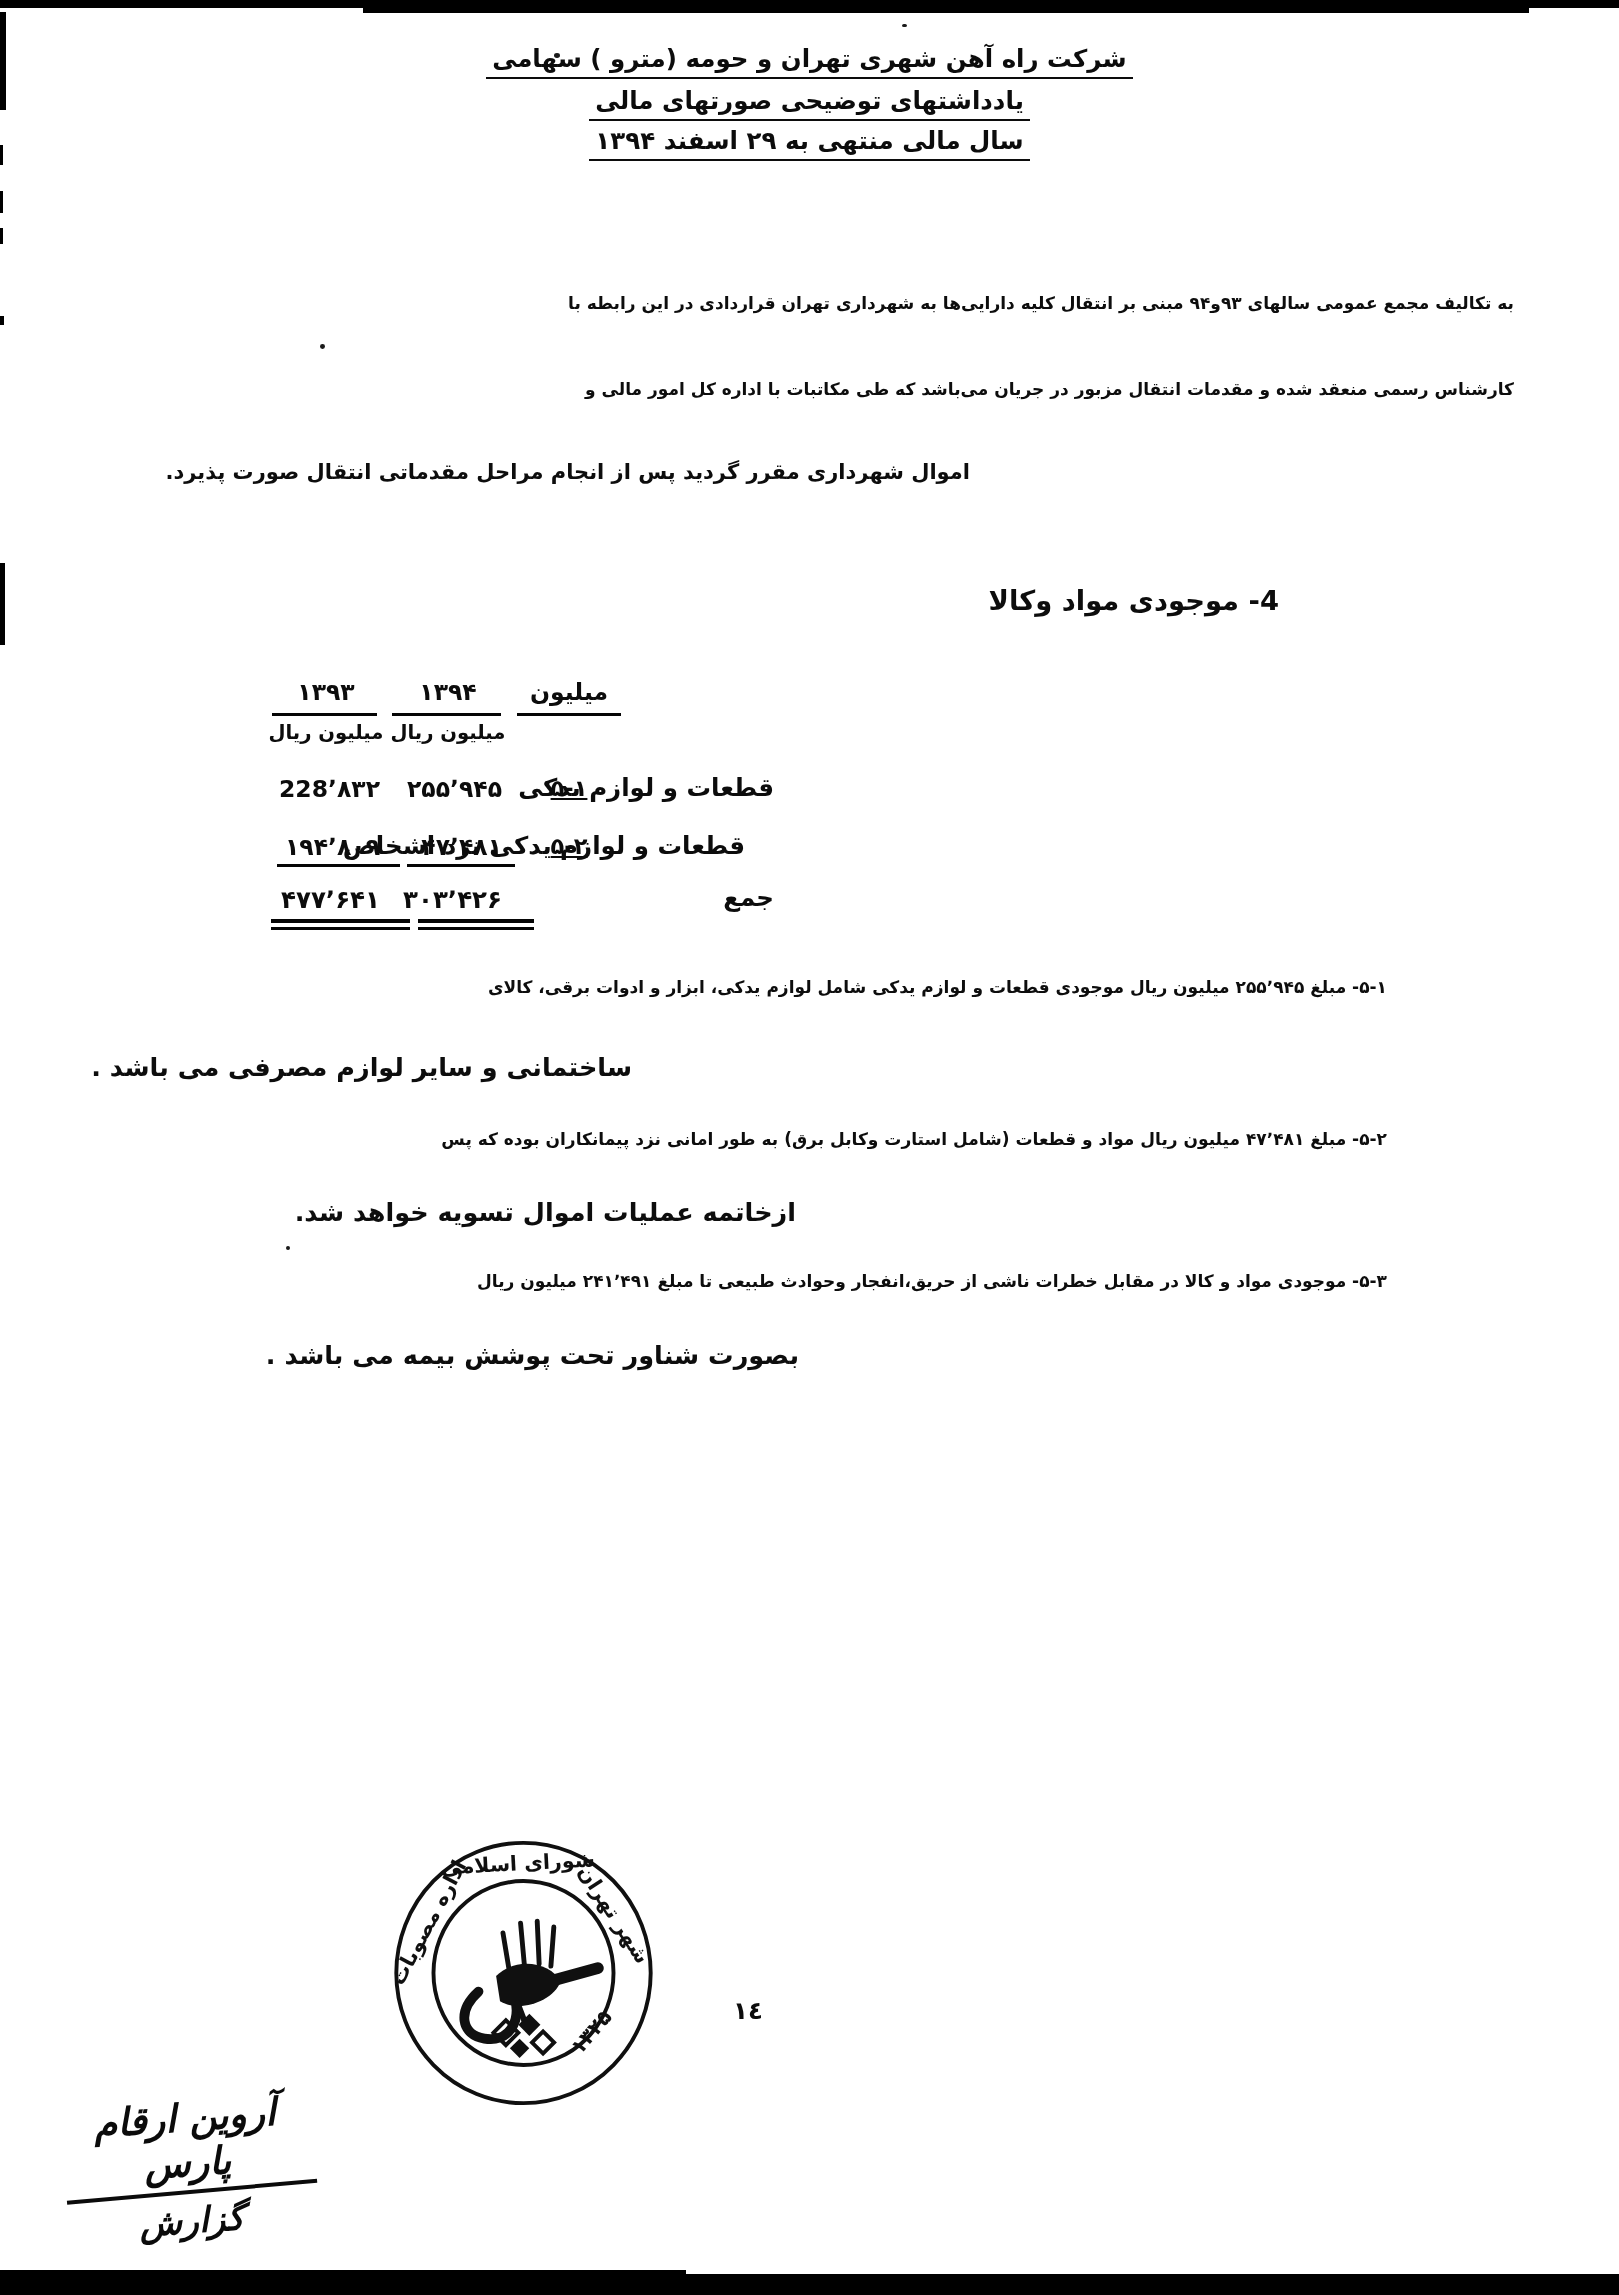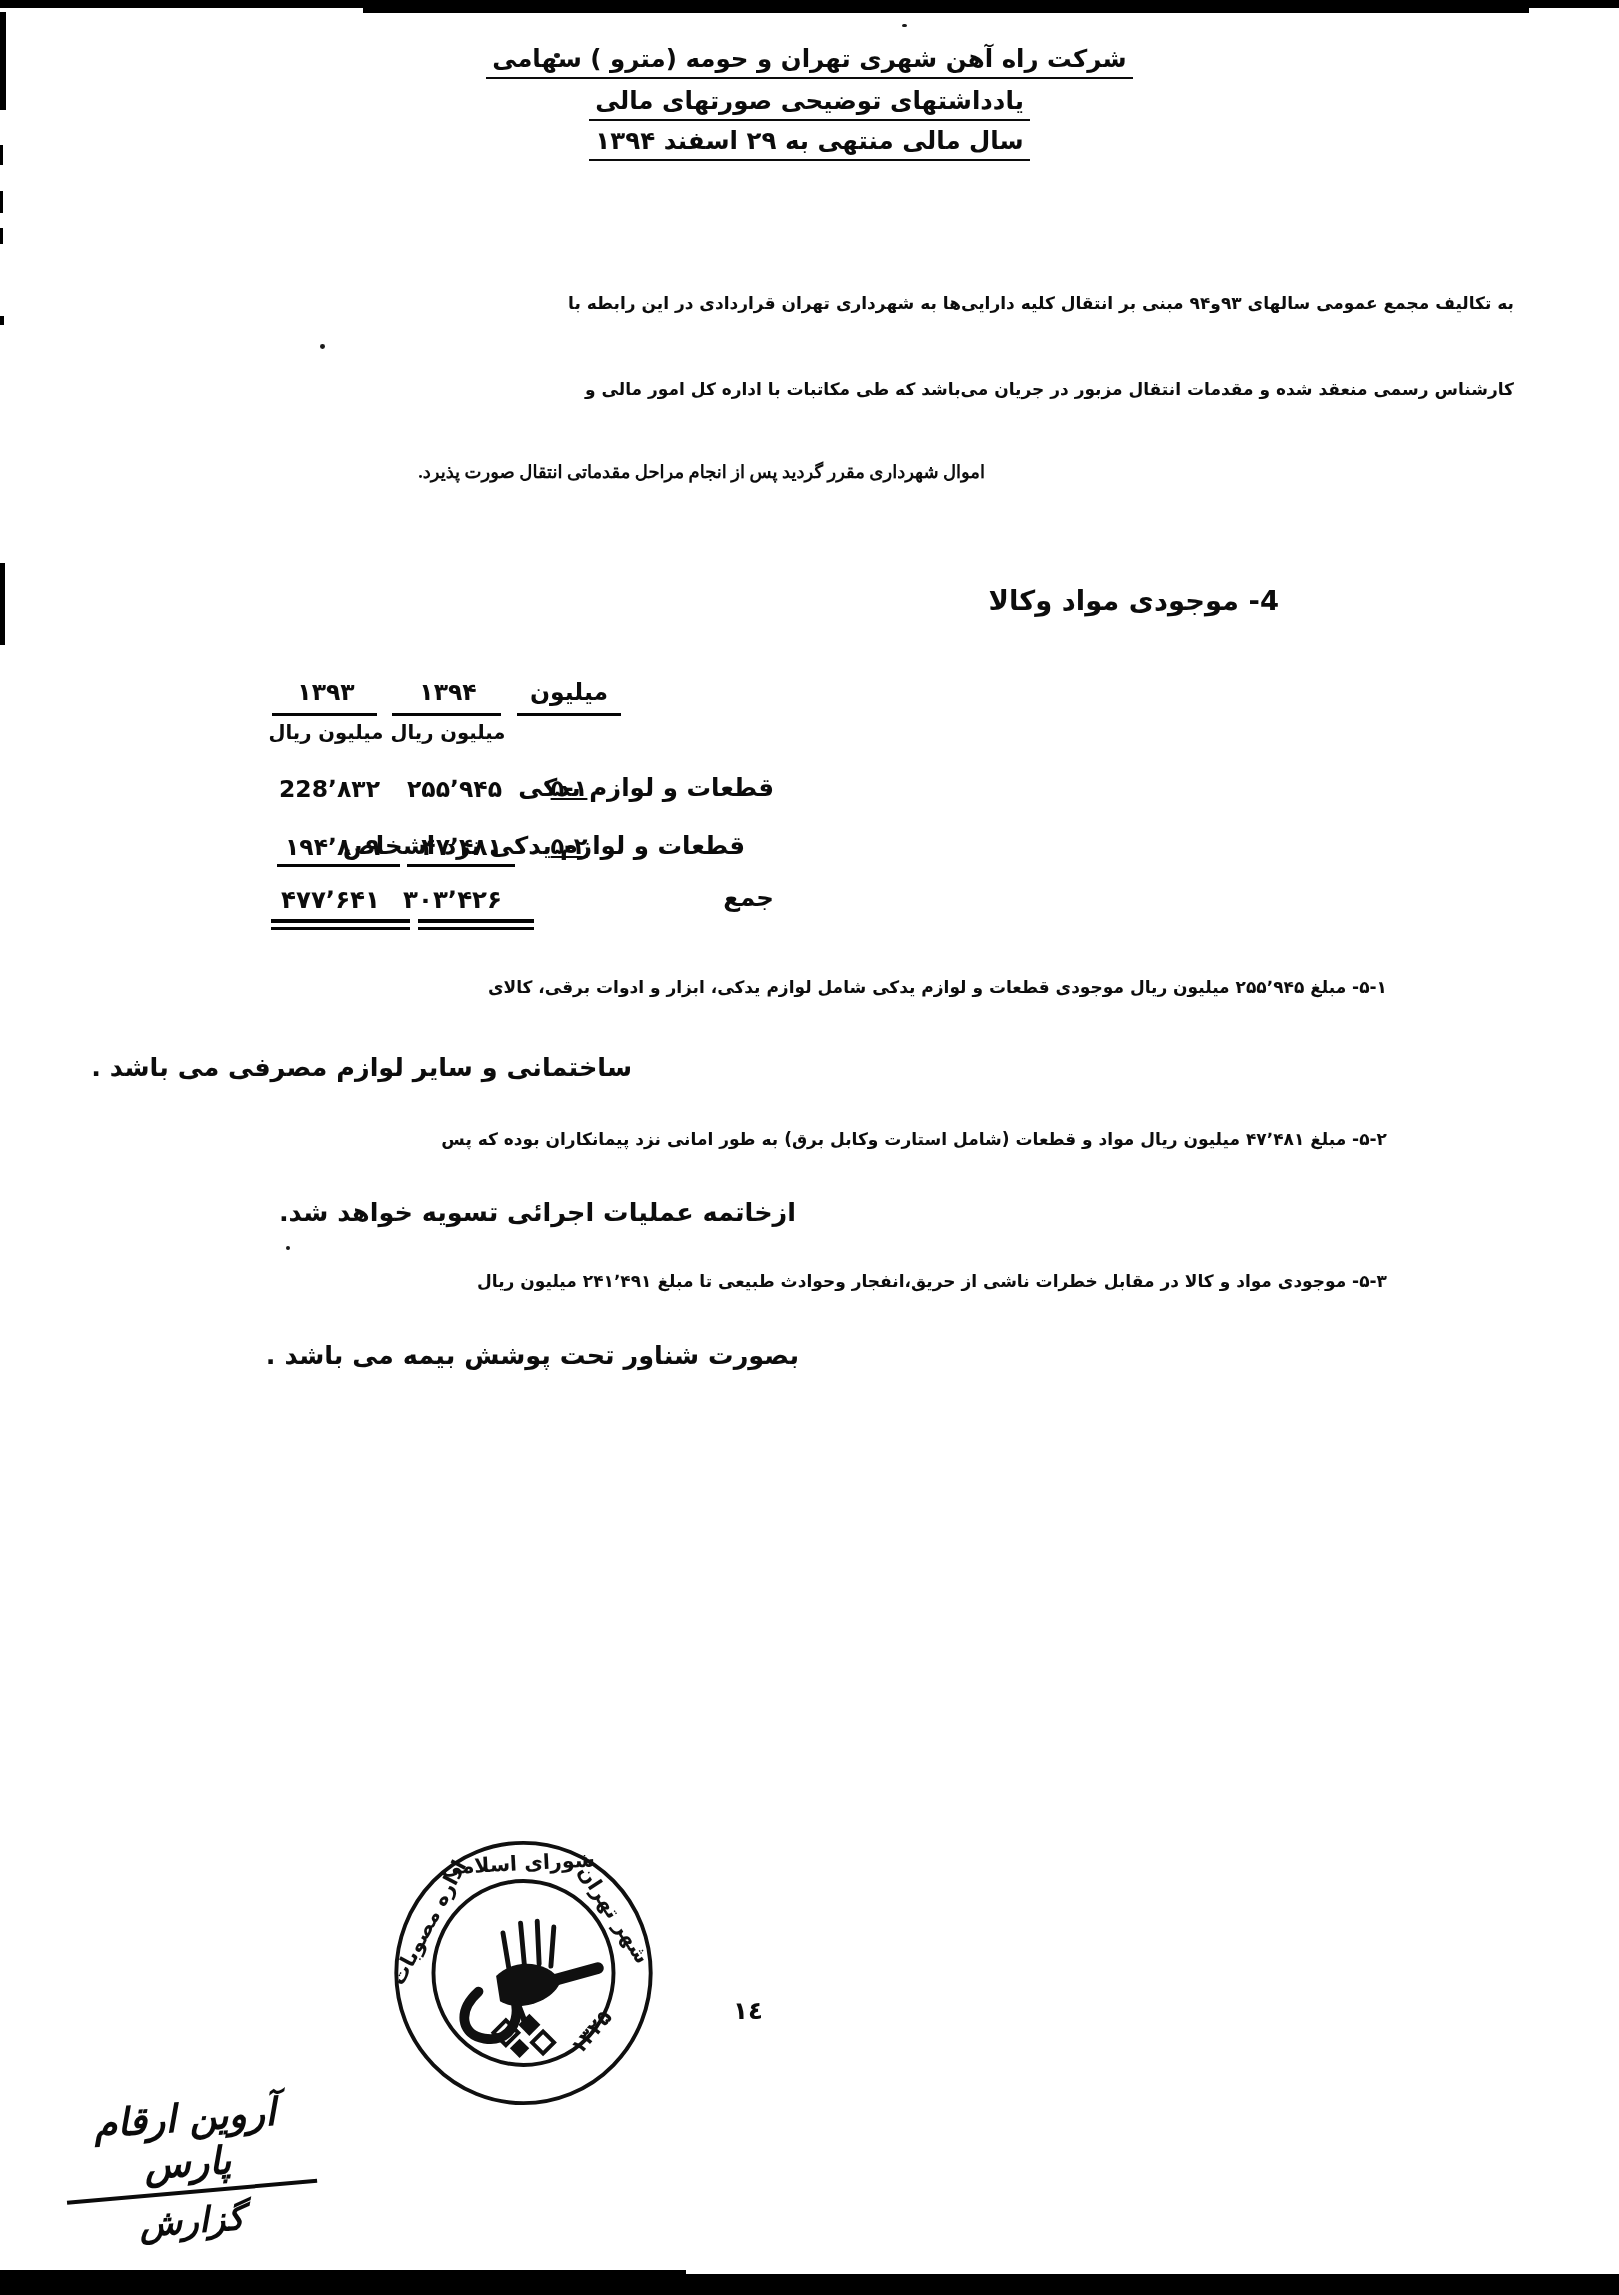--- a/index.html
+++ b/index.html
@@ -69,21 +69,21 @@
 </div>
 <div class="hdr-line" style="top:86px;">
   <span>یادداشتهای توضیحی صورتهای مالی</span>
 </div>
 <div class="hdr-line" style="top:126px;">
   <span>سال مالی منتهی به ۲۹ اسفند ۱۳۹۴</span>
 </div>
 
 <div class="rtl-just" style="top:287px;right:105px;width:1378px;">به تکالیف مجمع عمومی سالهای ۹۳و۹۴ مبنی بر انتقال کلیه دارایی‌ها به شهرداری تهران قراردادی در این رابطه با</div>
 <div class="rtl-just" style="top:373px;right:105px;width:1378px;">کارشناس رسمی منعقد شده و مقدمات انتقال مزبور در جریان می‌باشد که طی مکاتبات با اداره کل امور مالی و</div>
-<div class="rtl-line" style="top:456px;right:634px;font-size:18px;font-family:Liberation Serif, serif;">اموال شهرداری مقرر گردید پس از انجام مراحل مقدماتی انتقال صورت پذیرد.</div>
+<div class="rtl-line" style="top:456px;right:649px;font-size:21px;">اموال شهرداری مقرر گردید پس از انجام مراحل مقدماتی انتقال صورت پذیرد.</div>
 
 <div class="rtl-line sec-title" style="top:584px;right:340px;">4- موجودی مواد وکالا</div>
 
 <div class="t-head" style="top:678px;left:510px;width:118px;">میلیون</div>
 <div class="t-head" style="top:678px;left:390px;width:116px;">۱۳۹۴</div>
 <div class="t-head" style="top:678px;left:268px;width:116px;">۱۳۹۳</div>
 
 <div class="rule" style="top:713px;left:517px;width:104px;"></div>
 <div class="rule" style="top:713px;left:392px;width:109px;"></div>
 <div class="rule" style="top:713px;left:272px;width:105px;"></div>
@@ -110,21 +110,21 @@
 
 <div class="rule" style="top:919px;left:271px;width:139px;height:3.9px;"></div>
 <div class="rule" style="top:927px;left:271px;width:139px;"></div>
 <div class="rule" style="top:919px;left:418px;width:116px;height:3.9px;"></div>
 <div class="rule" style="top:927px;left:418px;width:116px;"></div>
 
 <div class="rtl-just" style="top:971px;right:232px;width:1252px;">۵-۱- مبلغ ۲۵۵٬۹۴۵ میلیون ریال موجودی قطعات و لوازم یدکی شامل لوازم یدکی، ابزار و ادوات برقی، کالای</div>
 <div class="rtl-line" style="top:1051px;right:987px;">ساختمانی و سایر لوازم مصرفی می باشد .</div>
 
 <div class="rtl-just" style="top:1123px;right:232px;width:1252px;">۵-۲- مبلغ ۴۷٬۴۸۱ میلیون ریال مواد و قطعات (شامل استارت وکابل برق) به طور امانی نزد پیمانکاران بوده که پس</div>
-<div class="rtl-line" style="top:1196px;right:823px;">ازخاتمه عملیات اجرائی  تسویه خواهد شد.</div>
+<div class="rtl-line" style="top:1196px;right:823px;">ازخاتمه عملیات اموال  تسویه خواهد شد.</div>
 
 <div class="rtl-just" style="top:1265px;right:232px;width:1252px;">۵-۳- موجودی مواد و کالا در مقابل خطرات ناشی از حریق،انفجار وحوادث طبیعی تا مبلغ ۲۴۱٬۴۹۱ میلیون ریال</div>
 <div class="rtl-line" style="top:1339px;right:820px;">بصورت شناور تحت پوشش بیمه می باشد .</div>
 
 <div class="seal-wrap">
   <svg width="267" height="272" viewBox="0 0 272 278">
     <ellipse cx="136" cy="139" rx="130" ry="133" fill="none" stroke="#101010" stroke-width="4"></ellipse>
     <ellipse cx="136" cy="139" rx="92" ry="94" fill="none" stroke="#101010" stroke-width="4"></ellipse>
 
     <g transform="rotate(-62 136 139)">

